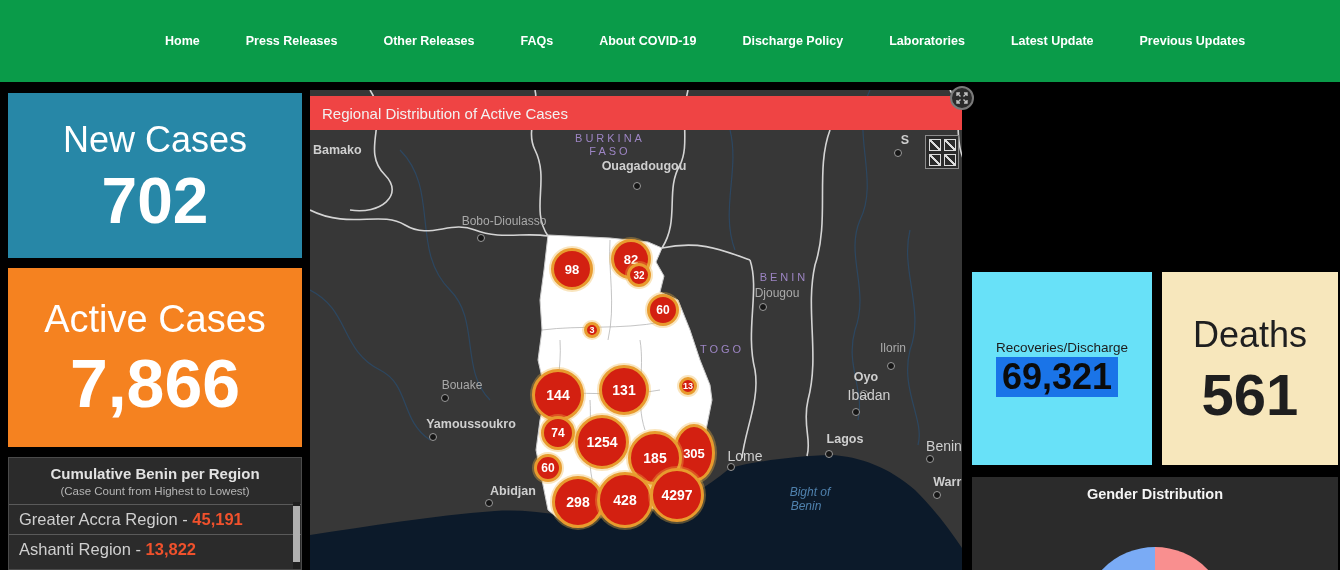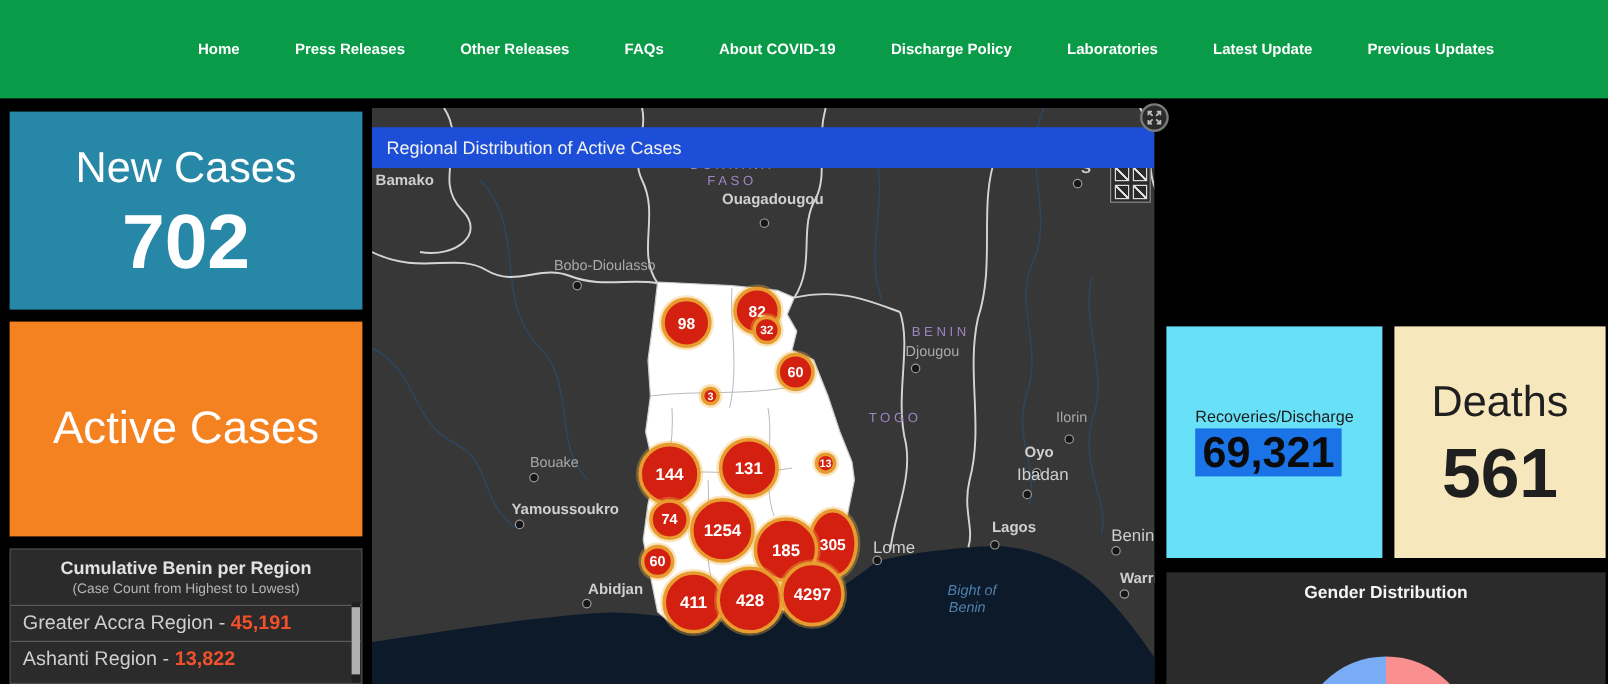--- a/index.html
+++ b/index.html
@@ -34,21 +34,21 @@
                 border:1px solid #4a4a4a;box-sizing:border-box;overflow:hidden;}
   .region-title{color:#e2e2e2;font-weight:700;font-size:15px;text-align:center;margin-top:7px;}
   .region-sub{color:#b5b5b5;font-size:11.5px;text-align:center;margin-top:3px;}
   .region-list{margin-top:7px;}
   .region-row{border-top:1px solid #5a5a5a;padding:5px 0 5px 10px;font-size:16.5px;color:#cfcfcf;}
   .region-row .rval{color:#f0512c;font-weight:700;}
   .region-scrollbar{position:absolute;right:1px;top:44px;width:7px;bottom:0;background:#1f1f1f;}
   .region-thumb{position:absolute;left:0;top:4px;width:7px;height:56px;background:#b0b0b0;}
   
   .map-panel{position:absolute;left:310px;top:90px;width:652px;height:480px;background:#373737;overflow:hidden;}
-  .map-titlebar{position:absolute;left:0;top:16px;width:100%;height:34px;background:#1d4ed8;
+  .map-titlebar{position:absolute;left:0;top:6px;width:100%;height:34px;background:#ef4444;
                 display:flex;align-items:center;z-index:30;}
   .map-title{color:#f2f2f2;font-size:15px;padding-left:12px;}
   .map-svg{position:absolute;left:0;top:0;}
   .bubble{position:absolute;border-radius:50%;background:#d32011;border:3px solid #e89b2e;
           box-shadow:0 0 0 2px rgba(238,180,70,.35);box-sizing:border-box;color:#fff;font-weight:700;
           display:flex;align-items:center;justify-content:center;z-index:10;cursor:pointer;}
   .mlabel{position:absolute;transform:translate(-50%,-50%);white-space:nowrap;z-index:5;}
   .mlabel.country{color:#9d85c4;font-size:11px;letter-spacing:3px;font-weight:400;}
   .mlabel.city{color:#a9a9a9;font-size:12px;}
   .mlabel.city-bold{color:#cfcfcf;font-size:12.5px;font-weight:700;}
@@ -85,20 +85,21 @@
       <div class="nav-item">Latest Update</div>
       <div class="nav-item">Previous Updates</div>
     </div>
 
   <div class="card new-cases">
     <div class="lbl">New Cases</div>
     <div class="num">702</div>
   </div>
   <div class="card active-cases">
     <div class="lbl">Active Cases</div>
+    <div class="num">7,866</div>
   </div>
 
   <div class="region-panel">
     <div class="region-title">Cumulative Benin per Region</div>
     <div class="region-sub">(Case Count from Highest to Lowest)</div>
     <div class="region-list">
         <div class="region-row"><span class="rname">Greater Accra Region - </span><span class="rval">45,191</span></div>
         <div class="region-row"><span class="rname">Ashanti Region - </span><span class="rval">13,822</span></div>
       </div>
     <div class="region-scrollbar">
@@ -150,21 +151,21 @@
         <div class="mlabel city-bold" style="left: 3px; top: 60px; transform: translateY(-50%);">Bamako</div>
         <div class="mlabel country" style="left: 300px; top: 48px;">BURKINA</div>
         <div class="mlabel country" style="left: 300px; top: 61px;">FASO</div>
         <div class="mlabel city-bold" style="left: 334px; top: 76px;">Ouagadougou</div>
         <div class="mdot" style="left: 327px; top: 96px;"></div>
         <div class="mlabel city" style="left: 194px; top: 131px;">Bobo-Dioulasso</div>
         <div class="mdot" style="left: 171px; top: 148px;"></div>
         <div class="mlabel country" style="left: 474px; top: 187px;">BENIN</div>
         <div class="mlabel city" style="left: 467px; top: 203px;">Djougou</div>
         <div class="mdot" style="left: 453px; top: 217px;"></div>
-        <div class="mlabel country" style="left: 436px; top: 259px;">TOGO</div>
+        <div class="mlabel country" style="left: 412px; top: 259px;">TOGO</div>
         <div class="mlabel city" style="left: 583px; top: 258px;">Ilorin</div>
         <div class="mdot" style="left: 581px; top: 276px;"></div>
         <div class="mlabel city-bold" style="left: 556px; top: 287px;">Oyo</div>
         <div class="mdot" style="left: 554px; top: 304px;"></div>
         <div class="mlabel city-lg" style="left: 559px; top: 305px;">Ibadan</div>
         <div class="mdot" style="left: 546px; top: 322px;"></div>
         <div class="mlabel city-bold" style="left: 535px; top: 349px;">Lagos</div>
         <div class="mdot" style="left: 519px; top: 364px;"></div>
         <div class="mlabel city-lg" style="left: 435px; top: 366px;">Lome</div>
         <div class="mdot" style="left: 421px; top: 377px;"></div>
@@ -190,21 +191,21 @@
         <div class="bubble" style="left: 337px; top: 204px; height: 32px; width: 32px; font-size: 12px;">60</div>
         <div class="bubble" style="left: 274px; top: 232px; height: 16px; width: 16px; font-size: 9px;">3</div>
         <div class="bubble" style="left: 369px; top: 287px; height: 18px; width: 18px; font-size: 9px;">13</div>
         <div class="bubble" style="left: 222px; top: 279px; height: 52px; width: 52px; font-size: 14px;">144</div>
         <div class="bubble" style="left: 289px; top: 275px; height: 50px; width: 50px; font-size: 14px;">131</div>
         <div class="bubble" style="left: 231px; top: 326px; height: 34px; width: 34px; font-size: 12px;">74</div>
         <div class="bubble" style="left: 363px; top: 334px; height: 58px; width: 42px; font-size: 13px;">305</div>
         <div class="bubble" style="left: 318px; top: 341px; height: 54px; width: 54px; font-size: 14px;">185</div>
         <div class="bubble" style="left: 265px; top: 325px; height: 54px; width: 54px; font-size: 14px;">1254</div>
         <div class="bubble" style="left: 224px; top: 364px; height: 28px; width: 28px; font-size: 12px;">60</div>
-        <div class="bubble" style="left: 242px; top: 386px; height: 52px; width: 52px; font-size: 14px;">411</div>
+        <div class="bubble" style="left: 242px; top: 386px; height: 52px; width: 52px; font-size: 14px;">298</div>
         <div class="bubble" style="left: 287px; top: 382px; height: 56px; width: 56px; font-size: 14px;">428</div>
         <div class="bubble" style="left: 340px; top: 378px; height: 54px; width: 54px; font-size: 14px;">4297</div>
       </div>
 
     <div class="basemap-btn">
       <span></span>
       <span></span>
       <span></span>
       <span></span>
     </div>

